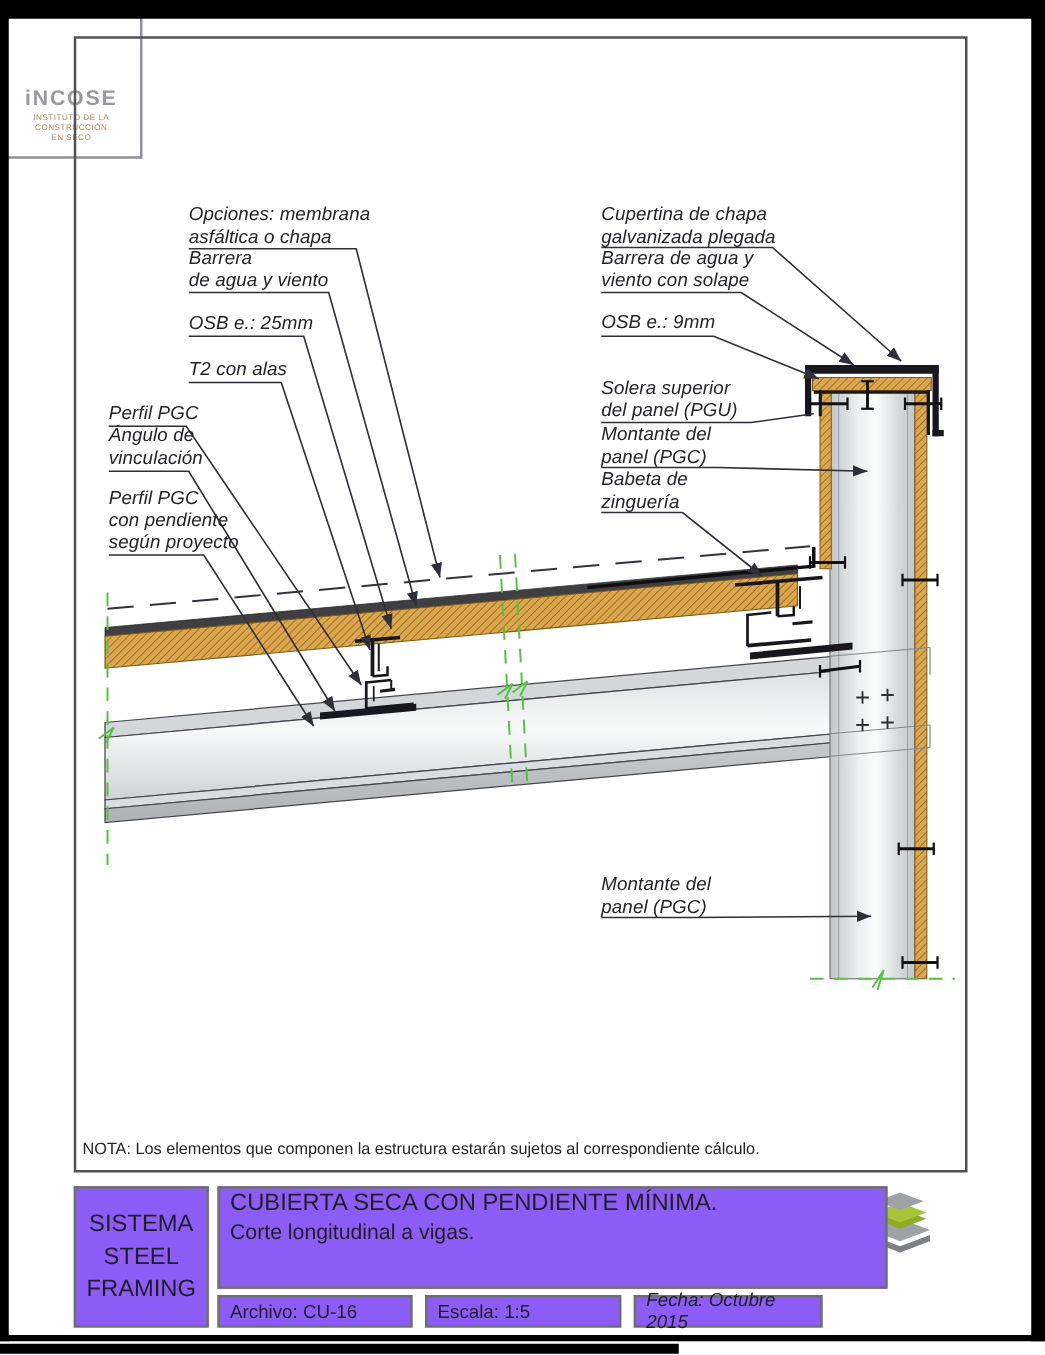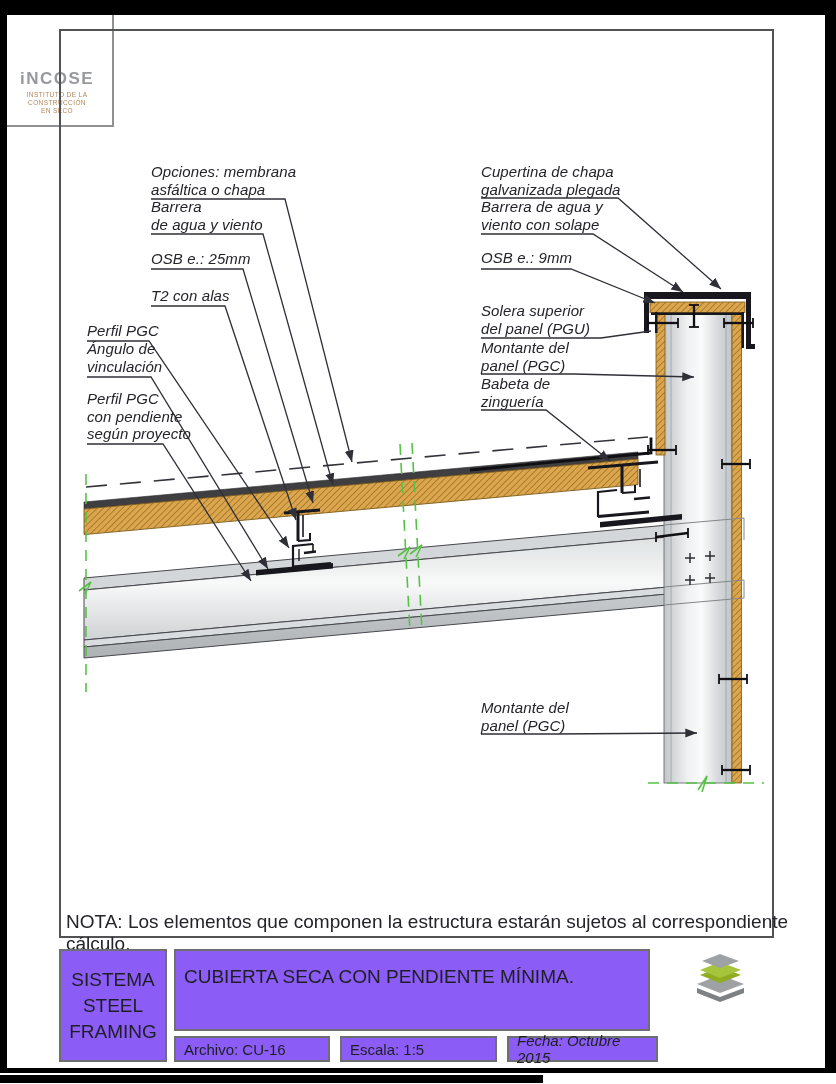--- a/index.html
+++ b/index.html
@@ -10,27 +10,27 @@
   .band{position:absolute;background:#000;}
   .frame{
     position:absolute;left:59px;top:29px;width:711px;height:905px;
     border:2px solid #515254;background:transparent;
   }
   svg.overlay{position:absolute;left:0;top:0;width:836px;height:1084px;}
   .lbl{
     position:absolute;font-size:15px;line-height:17.5px;white-space:pre-line;
     color:#232329;letter-spacing:0.1px;font-style:italic;
   }
-  .note{position:absolute;left:66px;top:911px;font-size:19px;color:#232329;}
+  .note{position:absolute;left:66px;top:911px;font-size:13px;color:#232329;}
   .tb-box{position:absolute;border:2px solid #6e6f71;background:#8b5cf6;box-sizing:border-box;}
   .tb-system{
     left:59px;top:949px;width:108px;height:113px;display:flex;align-items:center;justify-content:center;
     text-align:center;font-size:19px;line-height:26px;white-space:pre-line;
   }
-  .tb-title{left:174px;top:949px;width:476px;height:82px;padding:14px 0 0 8px;}
+  .tb-title{left:174px;top:949px;width:536px;height:82px;padding:0 0 0 8px;}
   .tb-title .t1{font-size:19px;line-height:24px;}
   .tb-title .t2{font-size:17px;line-height:22px;}
   .tb-small{height:26px;display:flex;align-items:center;padding-left:8px;font-size:15px;}
   .tb-file{left:174px;top:1036px;width:156px;}
   .tb-scale{left:340px;top:1036px;width:157px;}
   .tb-date{left:507px;top:1036px;width:151px;font-style:italic;}
   .tb-logo{
     left:666px;top:949px;width:110px;height:113px;border:2px solid #909194;
     display:flex;flex-direction:column;align-items:center;justify-content:flex-end;padding-bottom:10px;
   }
@@ -249,20 +249,21 @@
 <div class="lbl" style="left:481px;top:699px">Montante del
 panel (PGC)</div>
 
 <div class="note">NOTA: Los elementos que componen la estructura estarán sujetos al correspondiente cálculo.</div>
 
 <div class="tb-box tb-system">SISTEMA
 STEEL
 FRAMING</div>
 <div class="tb-box tb-title">
   <div class="t1">CUBIERTA SECA CON PENDIENTE MÍNIMA.</div>
+  <div class="t2">Corte longitudinal a vigas.</div>
 </div>
 <div class="tb-box tb-small tb-file">Archivo: CU-16</div>
 <div class="tb-box tb-small tb-scale">Escala: 1:5</div>
 <div class="tb-box tb-small tb-date">Fecha: Octubre 2015</div>
 <div class="tb-logo">
   <div class="logo-name">iNCOSE</div>
   <div class="logo-sub">INSTITUTO DE LA CONSTRUCCIÓN
 EN SECO</div>
 </div>
 

